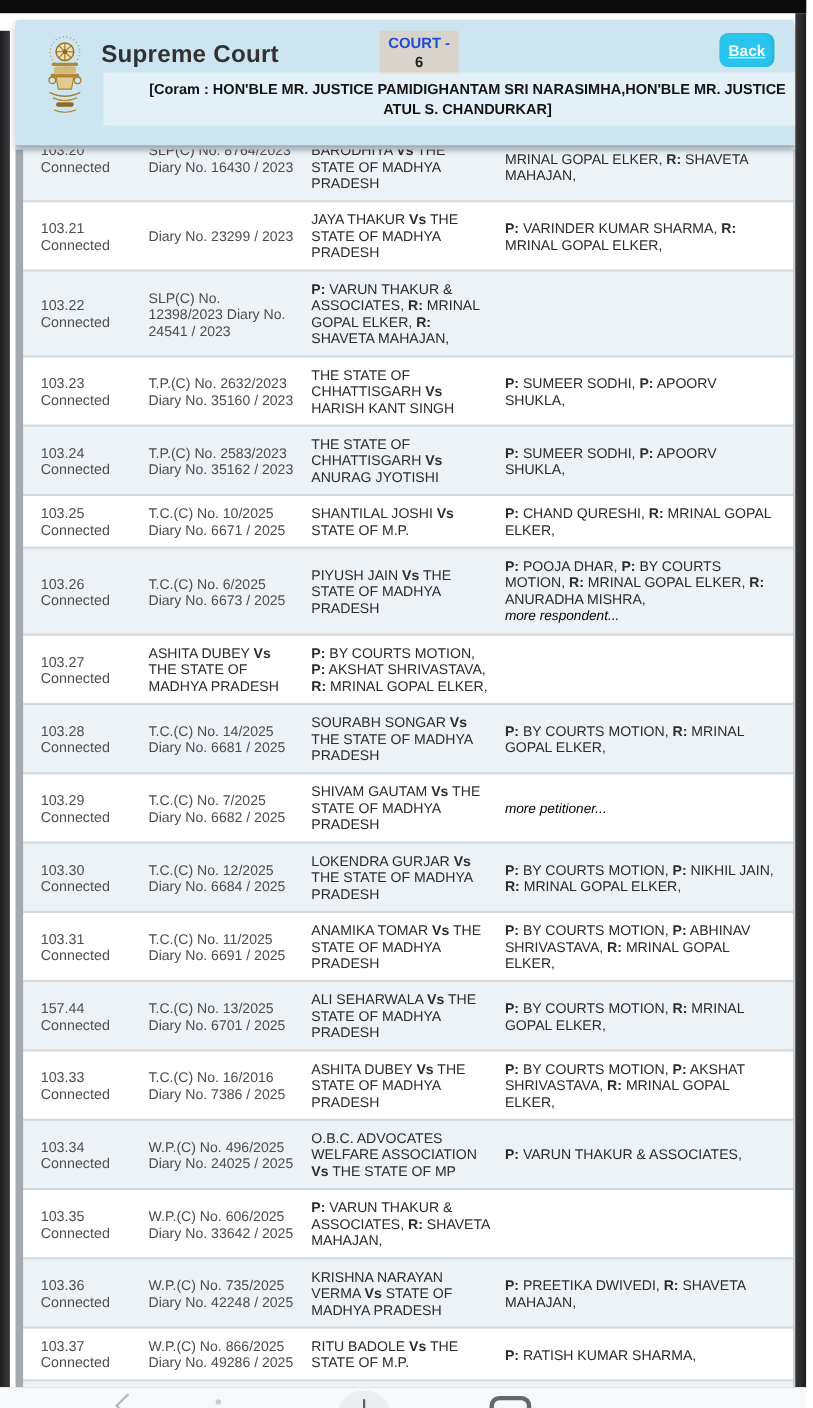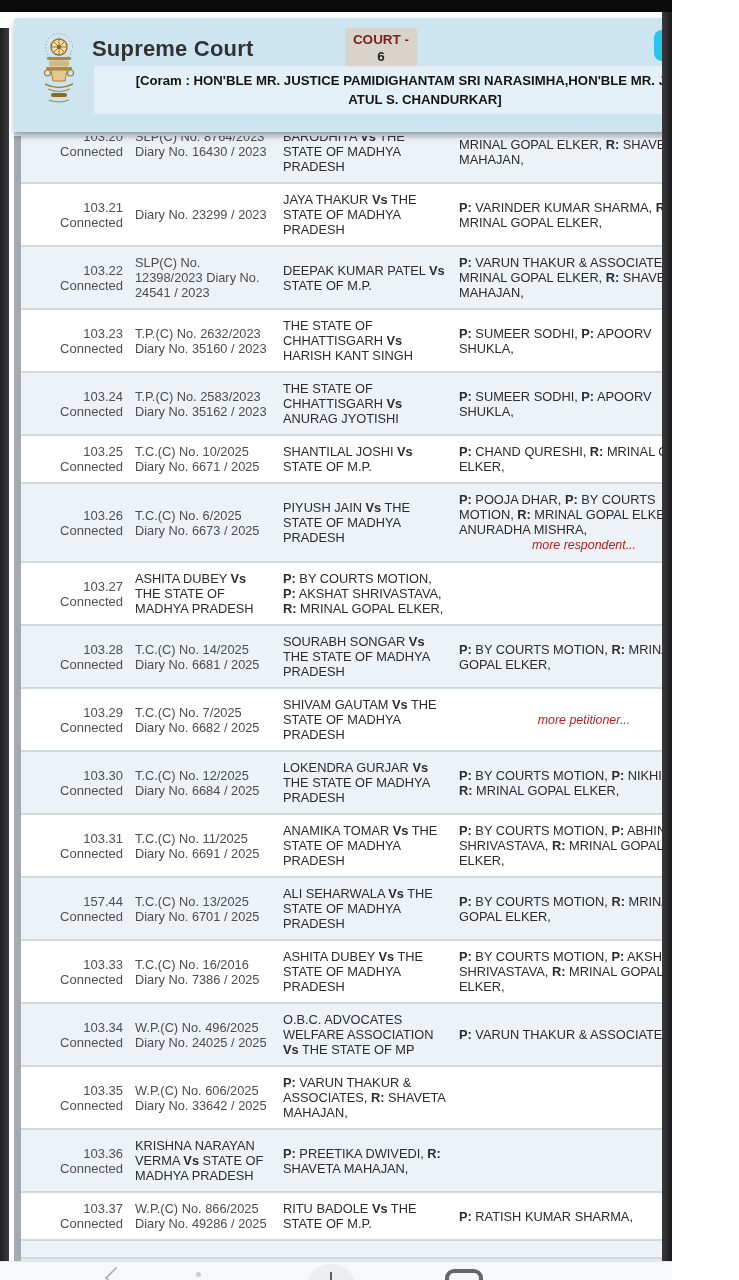--- a/index.html
+++ b/index.html
@@ -1,56 +1,56 @@
 <!DOCTYPE html>
 <html><head>
 <meta charset="utf-8">
 <style>
   html,body{margin:0;padding:0;background:#fff;}
-  .screen{position:relative;width:672px;height:1280px;overflow:hidden;background:#fff;
+  .screen{position:relative;width:733px;height:1280px;overflow:hidden;background:#fff;
           font-family:"Liberation Sans",sans-serif;}
   
   .statusbar{position:absolute;left:0;top:0;width:739px;height:12px;background:#0b0b0b;z-index:30;}
   .frame-left{position:absolute;left:0;top:28px;width:9px;height:1234px;background:linear-gradient(to right,#1f1f21,#3a3a3d);z-index:25;}
   .frame-right{position:absolute;right:0;top:12px;width:10px;height:1250px;background:linear-gradient(to left,#1b1b1d,#39393c);z-index:25;}
   
   .header{position:absolute;left:14px;top:18px;width:708px;height:114px;background:#cde4f1;
           border-radius:3px;box-shadow:0 4px 7px rgba(40,60,75,.30);z-index:10;}
   .emblem{position:absolute;left:24px;top:14px;width:42px;height:78px;}
   .app-title{position:absolute;left:78px;top:18px;font-size:22px;font-weight:600;color:#323232;letter-spacing:.2px;}
   .court-box{position:absolute;left:331px;top:10px;width:72px;min-height:40px;background:#d8d4cc;
              border-radius:2px;text-align:center;padding:3px 2px;box-sizing:border-box;}
-  .court-box .l1{font-size:13.5px;font-weight:700;color:#7f1d1d;line-height:17px;}
+  .court-box .l1{font-size:13.5px;font-weight:700;color:#1d4ed8;line-height:17px;}
   .court-box .l2{font-size:13.5px;font-weight:700;color:#1e1e1e;line-height:17px;}
   .back-btn{position:absolute;right:18px;top:12px;width:50px;height:31px;background:#29c5ef;border:none;
             border-radius:8px;color:#f2fdff;font-size:14px;font-weight:700;font-family:inherit;
             box-shadow:inset -2px 0 3px rgba(0,80,110,.15);cursor:pointer;text-decoration:underline;}
   .coram-box{position:absolute;left:80px;top:48px;width:614px;background:rgba(255,255,255,.45);
              border-radius:2px;padding:5px 24px;text-align:center;}
   .coram-box .coram-text{font-size:13.2px;font-weight:700;color:#141414;line-height:19px;}
   
   .table-viewport{position:absolute;left:14px;top:136px;width:715px;height:1126px;overflow:hidden;
                   background:#e3e8ec;z-index:5;}
   .track-left{position:absolute;left:0;top:0;width:7px;height:100%;background:#a4aaaf;z-index:6;}
   .track-right{position:absolute;right:0;top:0;width:8px;height:100%;background:#c9ced3;z-index:6;}
   .rows{position:absolute;left:7px;top:0;width:700px;}
   .row{display:grid;grid-template-columns:86px 136px 164px 1fr;column-gap:12px;align-items:center;
        padding:8px 12px 8px 16px;background:#ffffff;border-bottom:2px solid #d2d8dc;
        font-size:12.8px;line-height:15px;color:#2b2b2b;}
   .row.alt{background:#edf2f7;}
   .rows .row:first-child{margin-top:-30px;}
-  .c-no{color:#4f4f4f;font-size:13px;text-align:right;}
+  .c-no{color:#4f4f4f;font-size:13px;}
   .c-no .num{display:block;}
   .c-status{display:block;color:#4f4f4f;}
   .c-case{color:#4c4c4c;}
   .c-party{color:#2c2c2c;}
   .c-party b{font-weight:700;}
   .c-adv{color:#2b2b2b;}
   .c-adv b{font-weight:700;}
-  .more-link{display:block;font-style:italic;color:#b91c1c;font-size:12.4px;margin-top:1px;cursor:pointer;text-align:center;}
+  .more-link{display:block;font-style:italic;color:#000000;font-size:12.4px;margin-top:1px;cursor:pointer;}
   .table-shadow{position:absolute;left:14px;top:132px;width:715px;height:7px;z-index:7;
                 background:linear-gradient(to bottom,rgba(50,70,85,.28),rgba(50,70,85,0));}
   
   .bottombar{position:absolute;left:0;bottom:0;width:739px;height:18px;background:#f7f8f9;z-index:40;
              border-top:1px solid #e3e4e6;}
   .nav-back{position:absolute;left:108px;top:8px;width:14px;height:14px;border-left:2px solid #b6b9bc;
             border-bottom:2px solid #b6b9bc;transform:rotate(45deg);}
   .nav-dot{position:absolute;left:196px;top:10px;width:5px;height:5px;border-radius:50%;background:#c9cccf;}
   .nav-home{position:absolute;left:306px;top:2px;width:50px;height:50px;border-radius:50%;background:#ebedef;}
   .nav-home-tick{position:absolute;left:330px;top:10px;width:2px;height:8px;background:#5d6165;}
@@ -129,21 +129,20 @@
         
       </div>
     </div>
 
     <div class="row alt">
       <div class="c-no">
         <span class="num">103.22</span>
         <span class="c-status">Connected</span>
       </div>
       <div class="c-case">SLP(C) No. 12398/2023 Diary No. 24541 / 2023</div>
-      <div class="c-party">DEEPAK KUMAR PATEL <b>Vs</b> STATE OF M.P.</div>
       <div class="c-adv">
         <span class="adv-text"><b>P:</b> VARUN THAKUR &amp; ASSOCIATES, <b>R:</b> MRINAL GOPAL ELKER, <b>R:</b> SHAVETA MAHAJAN,</span>
         
       </div>
     </div>
 
     <div class="row">
       <div class="c-no">
         <span class="num">103.23</span>
         <span class="c-status">Connected</span>
@@ -307,20 +306,21 @@
         <span class="adv-text"><b>P:</b> VARUN THAKUR &amp; ASSOCIATES, <b>R:</b> SHAVETA MAHAJAN,</span>
         
       </div>
     </div>
 
     <div class="row alt">
       <div class="c-no">
         <span class="num">103.36</span>
         <span class="c-status">Connected</span>
       </div>
+      <div class="c-case">W.P.(C) No. 735/2025 Diary No. 42248 / 2025</div>
       <div class="c-party">KRISHNA NARAYAN VERMA <b>Vs</b> STATE OF MADHYA PRADESH</div>
       <div class="c-adv">
         <span class="adv-text"><b>P:</b> PREETIKA DWIVEDI, <b>R:</b> SHAVETA MAHAJAN,</span>
         
       </div>
     </div>
 
     <div class="row">
       <div class="c-no">
         <span class="num">103.37</span>

